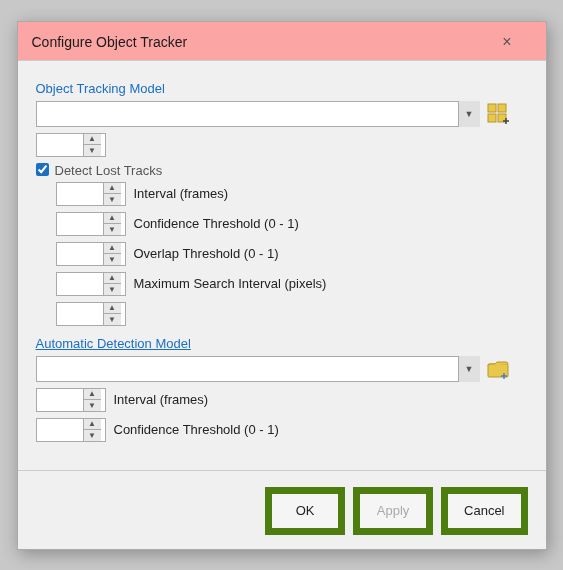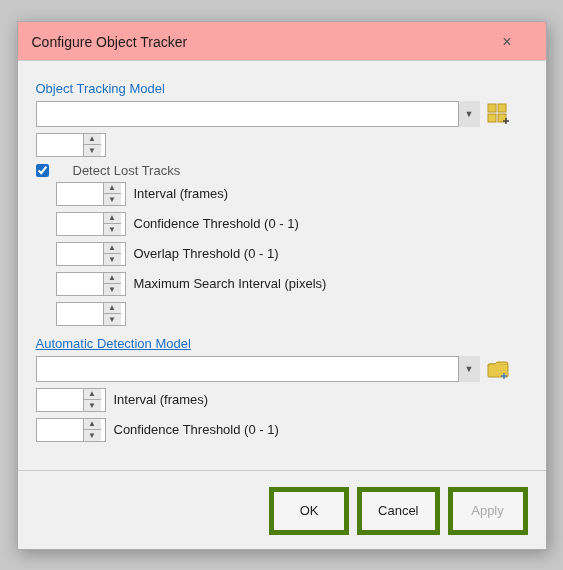--- a/index.html
+++ b/index.html
@@ -98,24 +98,23 @@
       border: none;
       padding: 0;
       font-size: 8px;
       color: #555;
     }
     .spinbox-arrow:first-child {
       border-bottom: 1px solid #aaa;
     }
     .checkbox-row {
       display: flex;
-      align-items: center;
+      align-items: flex-start;
       margin-bottom: 4px;
       margin-top: 0;
-      gap: 18px;
     }
     .checkbox-row input[type=checkbox] {
       margin-right: 6px;
       accent-color: #1a6fc4;
     }
     .checkbox-label {
       font-size: 13px;
       color: #555;
     }
     .dropdown-row {
@@ -171,21 +170,21 @@
       margin: 10px 0 8px 0;
     }
     .dialog-footer {
       display: flex;
       justify-content: flex-end;
       padding: 8px 18px 14px 18px;
       gap: 8px;
     }
     .footer-btn {
       background: #f5f5f5;
-      border: 5px solid #4d7c0f;
+      border: 7px solid #4d7c0f;
       height: 48px;
       min-width: 80px;
       font-size: 13px;
       cursor: pointer;
       color: #222;
       padding: 0 16px;
     }
     .footer-btn.disabled {
       color: #aaa;
       cursor: default;
@@ -335,16 +334,16 @@
         </div>
       </div>
       <span class="row-label">Confidence Threshold (0 - 1)</span>
     </div>
 
   </div>
 
   <hr class="divider">
   <div class="dialog-footer">
     <button class="footer-btn">OK</button>
+    <button class="footer-btn disabled">Apply</button>
     <button class="footer-btn">Cancel</button>
-    <button class="footer-btn disabled">Apply</button>
   </div>
 </div>
 
 </body></html>

